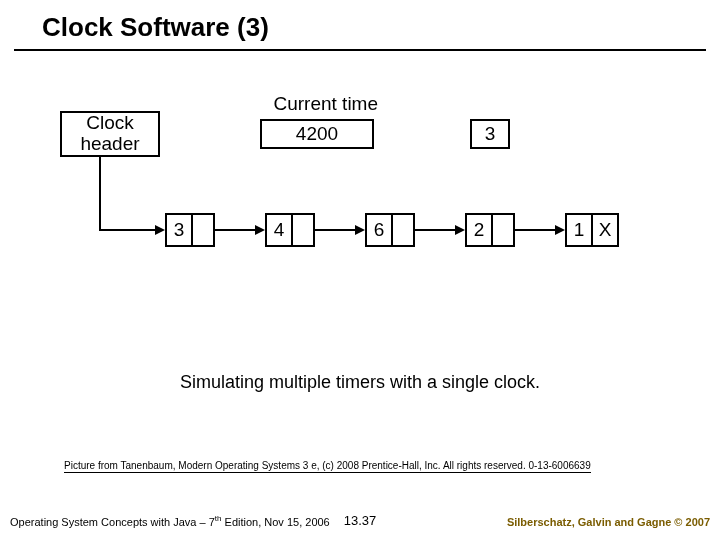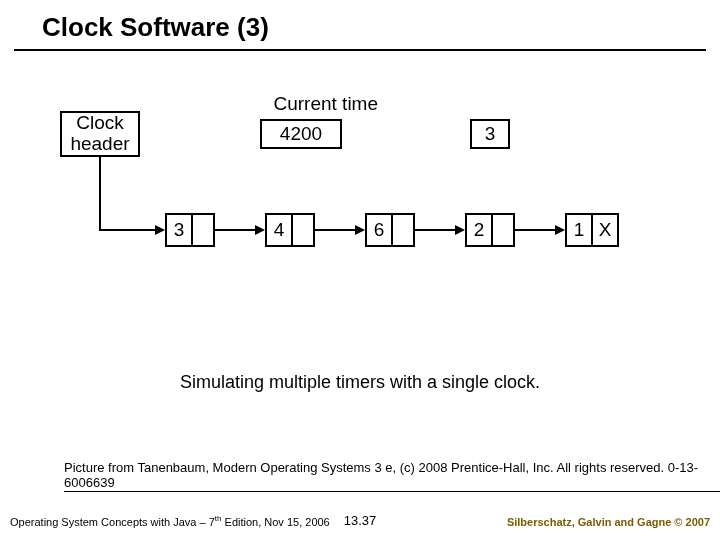--- a/index.html
+++ b/index.html
@@ -74,21 +74,21 @@
     top: 372px;
     text-align: center;
     font-size: 18px;
     color: #000;
     padding: 0 40px;
   }
   .credit {
     position: absolute;
     left: 64px;
     top: 460px;
-    font-size: 13px;
+    font-size: 10px;
     color: #000;
     border-bottom: 1px solid #000;
     padding-bottom: 1px;
   }
   .footer-left {
     position: absolute;
     left: 10px;
     bottom: 12px;
     font-size: 11px;
     color: #000;
@@ -113,24 +113,24 @@
 </head>
 <body>
 
 <div class="title">Clock Software (3)</div>
 <div class="rule"></div>
 
 <div class="diagram">
 
   <div class="label" style="left:238px; top:-6px; width:140px">Current time</div>
 
-  <div class="box" style="left:260px; top:20px; width:82px; height:30px">4200</div>
+  <div class="box" style="left:260px; top:20px; width:114px; height:30px">4200</div>
   <div class="box" style="left:470px; top:20px; width:40px; height:30px">3</div>
 
-  <div class="box" style="left:60px; top:12px; width:80px; height:46px; white-space:pre-line">Clock
+  <div class="box" style="left:60px; top:12px; width:100px; height:46px; white-space:pre-line">Clock
 header</div>
 
   <div class="line" style="left:99px; top:58px; width:2px; height:74px"></div>
   <div class="line" style="left:99px; top:130px; width:58px; height:2px"></div>
   <div class="arrowhead" style="left:155px; top:126px"></div>
 
   <div class="node" style="left:165px; top:114px; height:34px">
     <span class="val">3</span>
     <span class="ptr"></span>
   </div>

